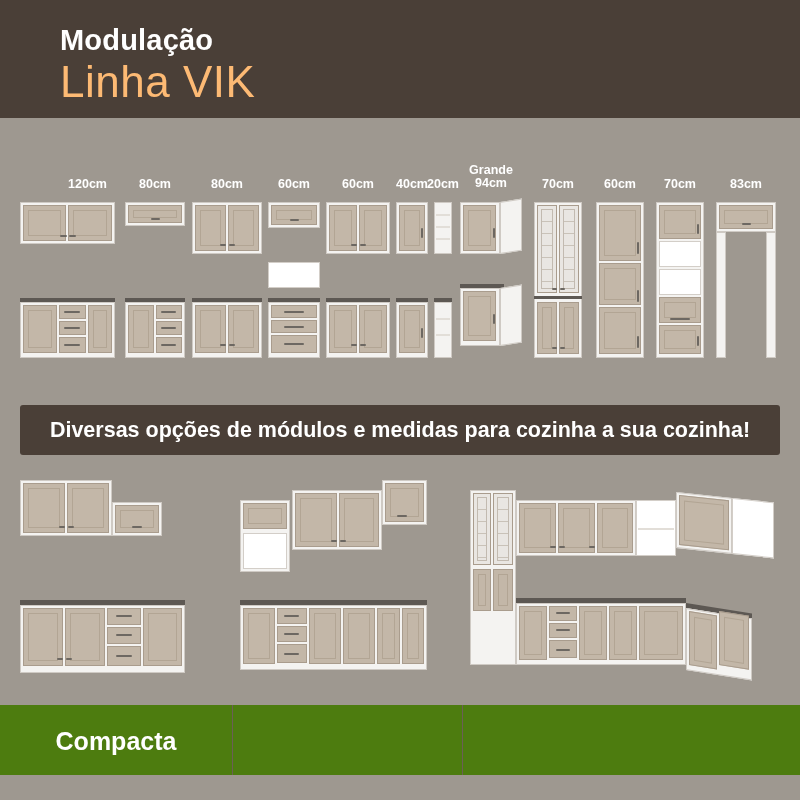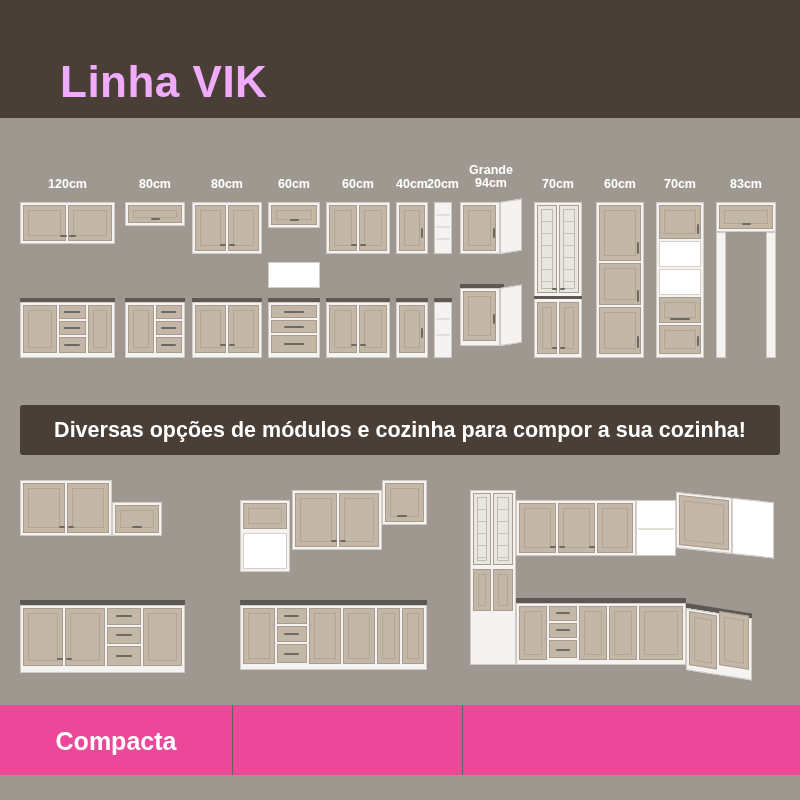--- a/index.html
+++ b/index.html
@@ -14,21 +14,21 @@
   .header{
     position:absolute;left:0;top:0;width:800px;height:118px;
     background:#4a3f37;
   }
   .header .sub{
     position:absolute;left:60px;top:24px;
     color:#ffffff;font-size:29px;font-weight:bold;letter-spacing:.2px;
   }
   .header .title{
     position:absolute;left:60px;top:57px;
-    color:#f0abfc;font-size:44px;font-weight:bold;letter-spacing:.5px;
+    color:#fdba74;font-size:44px;font-weight:normal;letter-spacing:.5px;
   }
 
   
   .modules{
     position:absolute;left:0;top:118px;width:800px;height:272px;
   }
   .mod{position:absolute;}
   .mod .lbl{
     position:absolute;left:50%;transform:translateX(-50%);
     color:#ffffff;font-size:12.5px;font-weight:bold;white-space:nowrap;
@@ -66,38 +66,39 @@
     background:#4a3f37;border-radius:3px;
     display:flex;align-items:center;justify-content:center;
   }
   .banner span{
     color:#ffffff;font-size:21.5px;font-weight:bold;white-space:nowrap;
   }
 
   
   .sets{position:absolute;left:0;top:470px;width:800px;height:240px;}
   .setlabels{position:absolute;left:0;top:705px;width:800px;height:70px;
-    background:#ec4899;}
+    background:#4d7c0f;}
   .setlabels .sl{
     position:absolute;top:22px;color:#ffffff;font-size:25px;font-weight:bold;
     text-align:center;
   }
   .divider{position:absolute;top:0;width:1px;height:70px;background:#6b5f55;}
 </style>
 </head>
 <body>
 
 <div class="header">
+  <div class="sub">Modulação</div>
   <div class="title">Linha VIK</div>
 </div>
 
 <div class="modules">
 
   <div class="mod" style="left:20px;top:60px;width:95px;">
-    <div class="lbl" style="top:0;">120cm</div>
+    <div class="lbl" style="top:0;margin-left:20px;">120cm</div>
     <div style="position:absolute;left:0;top:24px;width:95px;height:42px;">
       <div class="cab body-wh" style="left:0;top:0;width:95px;height:42px;"></div>
       <div class="cab door" style="left:3px;top:3px;width:43px;height:36px;"></div>
       <div class="cab door" style="left:48px;top:3px;width:44px;height:36px;"></div>
       <div class="handle" style="left:40px;top:33px;width:7px;"></div>
       <div class="handle" style="left:49px;top:33px;width:7px;"></div>
     </div>
     <div style="position:absolute;left:0;top:120px;width:95px;height:60px;">
       <div class="counter" style="left:0;top:0;width:95px;height:4px;"></div>
       <div class="cab body-wh" style="left:0;top:4px;width:95px;height:56px;"></div>
@@ -294,21 +295,21 @@
       <div class="cab door" style="left:3px;top:3px;width:54px;height:24px;"></div>
       <div class="cab body-wh" style="left:0;top:30px;width:10px;height:126px;"></div>
       <div class="cab body-wh" style="left:50px;top:30px;width:10px;height:126px;"></div>
       <div class="handle" style="left:26px;top:21px;width:9px;"></div>
     </div>
   </div>
 
 </div>
 
 <div class="banner">
-  <span>Diversas opções de módulos e cozinha para compor a sua cozinha!</span>
+  <span>Diversas opções de módulos e medidas para cozinha a sua cozinha!</span>
 </div>
 
 <div class="sets">
 
   <div style="position:absolute;left:20px;top:10px;width:200px;height:200px;">
 
     <div class="cab body-wh" style="left:0;top:0;width:92px;height:56px;"></div>
     <div class="cab door" style="left:3px;top:3px;width:42px;height:50px;"></div>
     <div class="cab door" style="left:47px;top:3px;width:42px;height:50px;"></div>
     <div class="handle" style="left:39px;top:46px;width:6px;"></div>

